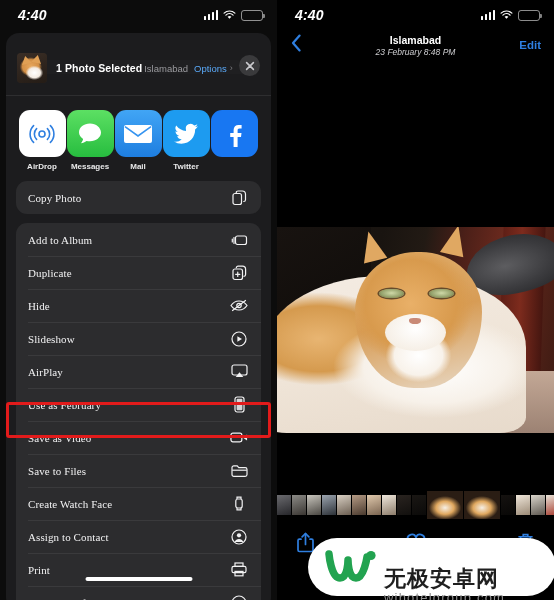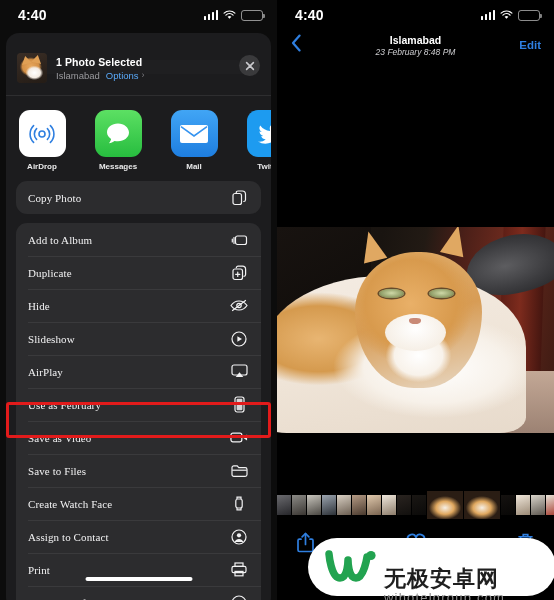--- a/index.html
+++ b/index.html
@@ -14,21 +14,21 @@
   
   .left {
     position:relative; width:277px; height:600px;
     background:#0c0c0c; overflow:hidden;
   }
   .statusbar {
     position:relative; height:30px; width:100%;
     display:flex; align-items:center; justify-content:space-between;
     padding:0 14px 0 18px;
   }
-  .sb-time { color:#fff; font-size:14px; font-weight:700; letter-spacing:.2px; }
+  .sb-time { color:#fff; font-size:14px; font-weight:700; letter-spacing:.2px;font-style:italic; }
   .sb-right { display:flex; align-items:center; gap:5px; }
   .bars { display:flex; align-items:flex-end; gap:1.5px; height:10px; }
   .bars i { display:block; width:2.5px; background:#fff; border-radius:.5px; }
   .bars i:nth-child(1){height:4px;} .bars i:nth-child(2){height:6px;}
   .bars i:nth-child(3){height:8px;} .bars i:nth-child(4){height:10px;}
   .wifi svg { display:block; }
   .batt {
     position:relative; width:22px; height:11px;
     border:1.2px solid rgba(255,255,255,.55); border-radius:3px; padding:1px;
   }
@@ -65,38 +65,38 @@
       radial-gradient(ellipse 42% 34% at 58% 66%, #ffffff 0%, #f3ebe2 48%, rgba(243,235,226,0) 70%),
       radial-gradient(ellipse 46% 40% at 46% 46%, #e8a95f 0%, #d38f45 60%, rgba(211,143,69,0) 80%),
       linear-gradient(160deg,#3a2e26 0%,#241c16 100%);
   }
   .thumb .ear-l,.thumb .ear-r{
     position:absolute; width:0; height:0; border-left:5px solid transparent;
     border-right:5px solid transparent; border-bottom:8px solid #e0a055;
   }
   .thumb .ear-l{ left:4px; top:3px; transform:rotate(-12deg); }
   .thumb .ear-r{ right:5px; top:2px; transform:rotate(12deg); }
-  .hdr-text{ display:flex; flex-direction:column; gap:2px; min-width:0; }
+  .hdr-text{ display:flex; flex-direction:row; gap:2px; min-width:0; }
   .hdr-title{ color:#fff; font-size:10.5px; font-weight:700; letter-spacing:.1px; }
   .hdr-sub{ display:flex; align-items:center; gap:6px; }
   .hdr-loc{ color:#9a9a9e; font-size:9.5px; }
   .hdr-opt{ color:#5aa9f8; font-size:9.5px; }
   .hdr-opt-chev{ color:#7d7d82; font-size:9px; margin-left:-3px; }
   .close-btn{
     position:absolute; right:11px; top:10px;
     width:21px; height:21px; border-radius:50%;
     background:#3a3a3c; display:flex; align-items:center; justify-content:center;
   }
   .close-btn svg{ display:block; }
 
   .divider-row{ height:1px; background:#2e2e30; margin:2px 0 0; }
 
   
   .apps{
-    display:flex; gap:28px; padding:14px 0 4px 12px;
+    display:flex; gap:0; padding:14px 0 4px 12px;
     overflow:hidden;
   }
   .app{ width:48px; flex:0 0 auto; display:flex; flex-direction:column; align-items:center; gap:5px; }
   .app-ico{
     width:47px; height:47px; border-radius:11px;
     display:flex; align-items:center; justify-content:center;
     overflow:hidden; position:relative;
   }
   .app-lbl{ color:#e9e9ea; font-size:8px; font-weight:600; white-space:nowrap; }
   .ico-airdrop{ background:#fff; }

